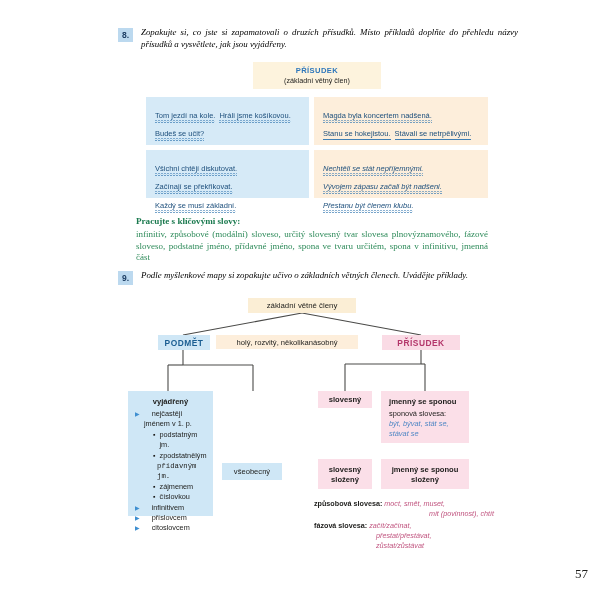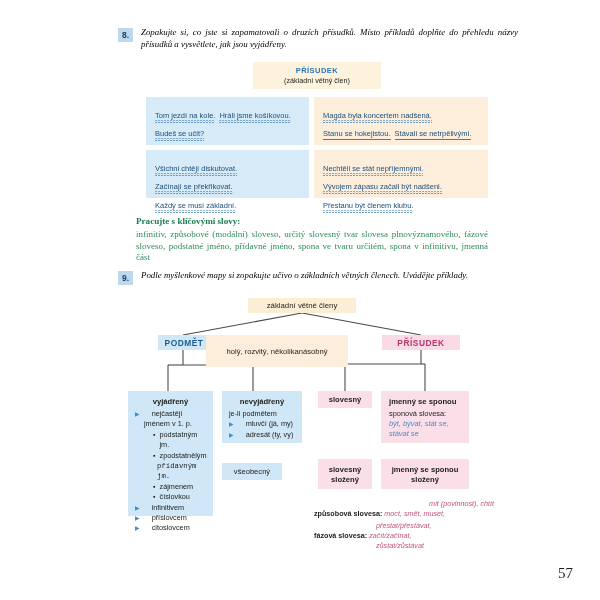--- a/index.html
+++ b/index.html
@@ -95,22 +95,22 @@
 
   .note{
     position:absolute;font-family:"Liberation Sans", sans-serif;
     font-size:7.2px;color:#1d1d1b;line-height:10.2px;
   }
   .note .lab{font-weight:bold;}
   .note .val{font-style:italic;color:#c0547f;}
 
   svg.links{position:absolute;left:0;top:0;width:600px;height:600px;pointer-events:none;}
   .pageno{
-    position:absolute;right:27px;bottom:18px;
-    font-family:"Liberation Serif", serif;font-size:15px;color:#1d1d1b;margin-top:16px;
+    position:absolute;right:12px;bottom:18px;
+    font-family:"Liberation Serif", serif;font-size:13px;color:#1d1d1b;margin-top:16px;
   }
 </style>
 </head>
 <body>
 
 <div class="page">
 
   <div class="ex" style="left:118px;top:27px;width:400px;">
     <div class="ex-num">8.</div>
     <div class="ex-txt">Zopakujte si, co jste si zapamatovali o druzích přísudků. Místo příkladů doplňte do pře­hledu názvy přísudků a vysvětlete, jak jsou vyjádřeny.</div>
@@ -132,21 +132,21 @@
     <div class="line"><span class="ul">Stanu se hokejistou.</span></div>
     <div class="line"><span class="ul">Stávali se netrpělivými.</span></div>
   </div>
 
   <div class="ex-box blue" style="left:146px;top:150px;width:163px;height:48px;">
     <div class="line"><span class="wav">Všichni chtějí diskutovat.</span></div>
     <div class="line"><span class="wav">Začínají se překřikovat.</span></div>
     <div class="line"><span class="wav">Každý se musí základní.</span></div>
   </div>
 
-  <div class="ex-box cream" style="left:314px;top:150px;width:174px;height:48px;">
+  <div class="ex-box cream" style="left:314px;top:150px;width:174px;height:48px;font-style:italic;">
     <div class="line"><span class="wav">Nechtěli se stát nepříjemnými.</span></div>
     <div class="line"><span class="wav">Vývojem zápasu začali být nadšeni.</span></div>
     <div class="line"><span class="wav">Přestanu být členem klubu.</span></div>
   </div>
 
   <div class="kw-title">Pracujte s klíčovými slovy:</div>
   <div class="kw-body">infinitiv, způsobové (modální) sloveso, určitý slovesný tvar slovesa plnovýznamového, fázové sloveso, podstatné jméno, přídavné jméno, spona ve tvaru určitém, spona v in­finitivu, jmenná část</div>
 
   <div class="ex" style="left:118px;top:270px;width:400px;">
     <div class="ex-num">9.</div>
@@ -166,21 +166,21 @@
       <line x1="421" y1="364" x2="345" y2="364"></line>
       <line x1="421" y1="364" x2="425" y2="364"></line>
       <line x1="345" y1="364" x2="345" y2="391"></line>
       <line x1="425" y1="364" x2="425" y2="391"></line>
     </g>
   </svg>
 
   <div class="node n-root" style="left:248px;top:298px;width:108px;height:15px;">základní větné členy</div>
 
   <div class="node n-blue" style="left:158px;top:335px;width:52px;height:15px;">PODMĚT</div>
-  <div class="node n-mid" style="left:206px;top:335px;width:142px;height:32px;">holý, rozvitý, několikanásobný</div>
+  <div class="node n-mid" style="left:216px;top:335px;width:142px;height:14px;">holý, rozvitý, několikanásobný</div>
   <div class="node n-pink-h" style="left:382px;top:335px;width:78px;height:15px;">PŘÍSUDEK</div>
 
   <div class="boxlist" style="left:128px;top:391px;width:85px;height:125px;">
     <div class="hdr">vyjádřený</div>
     <div class="lvl1">
         <span class="tri">▶</span>
         <span>nejčastěji</span>
       </div>
     <div class="plain" style="margin-left:9px;">jménem v 1. p.</div>
     <div class="lvl2">
@@ -207,32 +207,20 @@
     <div class="lvl1">
         <span class="tri">▶</span>
         <span>příslovcem</span>
       </div>
     <div class="lvl1">
         <span class="tri">▶</span>
         <span>citoslovcem</span>
       </div>
   </div>
 
-  <div class="boxlist" style="left:222px;top:391px;width:80px;height:52px;">
-    <div class="hdr">nevyjádřený</div>
-    <div class="plain">je-li podmětem</div>
-    <div class="lvl1">
-        <span class="tri">▶</span>
-        <span>mluvčí (já, my)</span>
-      </div>
-    <div class="lvl1">
-        <span class="tri">▶</span>
-        <span>adresát (ty, vy)</span>
-      </div>
-  </div>
 
   <div class="node n-bluebox" style="left:222px;top:463px;width:60px;height:17px;font-family:'Liberation Sans',sans-serif;font-size:7.6px;font-weight:normal;">všeobecný</div>
 
   <div class="node n-pink" style="left:318px;top:391px;width:54px;height:17px;font-weight:bold;">slovesný</div>
 
   <div class="pinkbox" style="left:381px;top:391px;width:88px;height:52px;">
     <div class="hdr">jmenný se sponou</div>
     <div class="sub">sponová slovesa:</div>
     <div class="ital">být, bývat, stát se,</div>
     <div class="ital">stávat se</div>
@@ -242,24 +230,24 @@
     <div>slovesný</div>
     <div>složený</div>
   </div>
 
   <div class="node n-pink" style="left:381px;top:459px;width:88px;height:30px;flex-direction:column;gap:1px;font-weight:bold;">
     <div>jmenný se sponou</div>
     <div>složený</div>
   </div>
 
   <div class="note" style="left:314px;top:499px;width:180px;">
+    <div><span class="lab">způsobová slovesa:</span> <span class="val">moct, smět, muset,</span></div>
     <div style="text-align:right;"><span class="val">mít (povinnost), chtít</span></div>
-    <div><span class="lab">způsobová slovesa:</span> <span class="val">moct, smět, muset,</span></div>
   </div>
 
   <div class="note" style="left:314px;top:521px;width:180px;">
+    <div><span class="lab">fázová slovesa:</span> <span class="val">začít/začínat,</span></div>
     <div style="padding-left:62px;"><span class="val">přestat/přestávat,</span></div>
-    <div><span class="lab">fázová slovesa:</span> <span class="val">začít/začínat,</span></div>
     <div style="padding-left:62px;"><span class="val">zůstat/zůstávat</span></div>
   </div>
 
   <div class="pageno">57</div>
 </div>
 
 </body></html>

